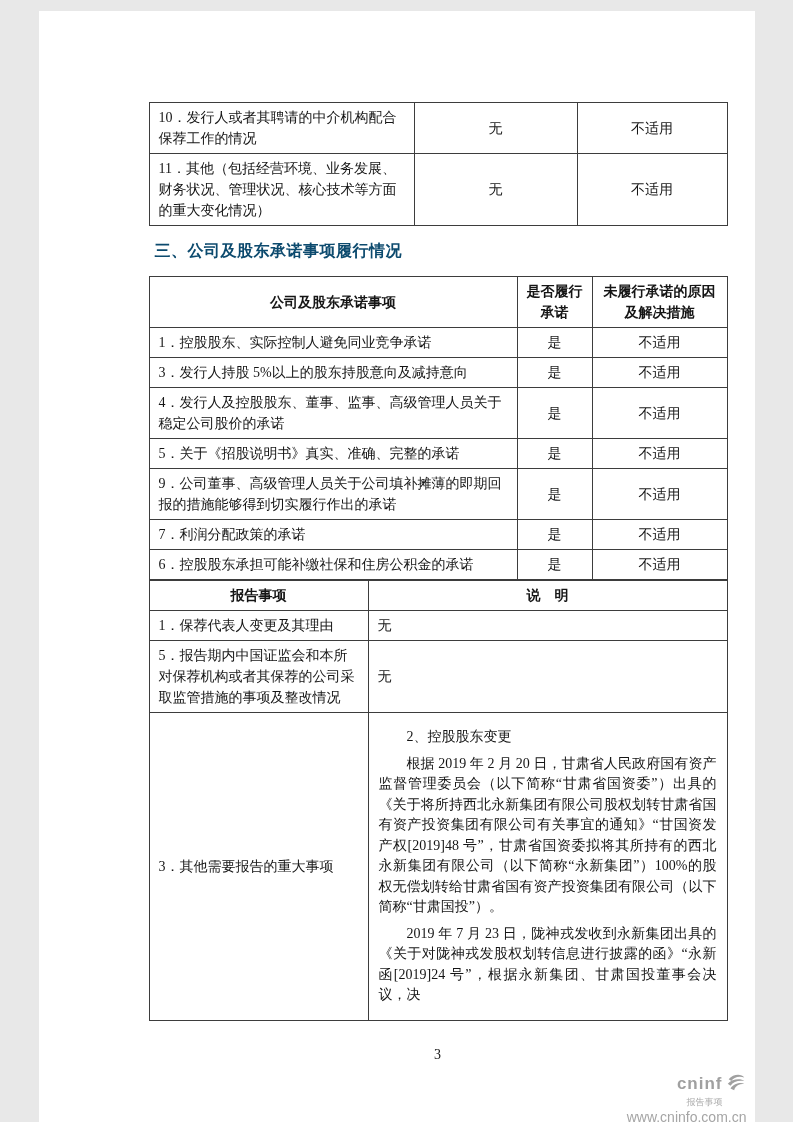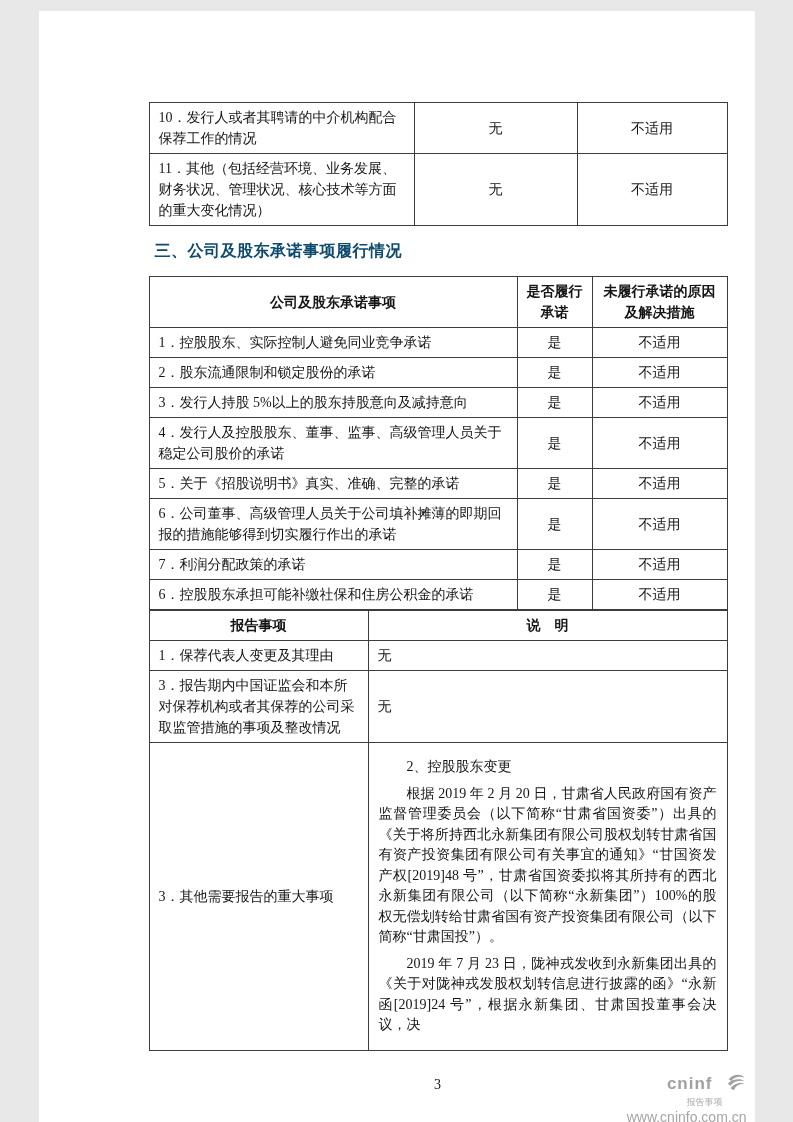--- a/index.html
+++ b/index.html
@@ -61,21 +61,21 @@
     right:8px; bottom:8px;
     text-align:right;
     color:#a7a7a7;
     font-family:"Liberation Sans","DejaVu Sans",sans-serif;
     line-height:1.1;
   }
   .logo-row {
     display:flex;
     align-items:center;
     justify-content:flex-end;
-    gap:12px;
+    gap:2px;
   }
   .logo-word {
     font-size:17px;
     font-weight:bold;
     letter-spacing:1px;
     color:#a0a0a0;
   }
   .logo-cn { font-size:9px; color:#ababab; margin-top:1px; margin-right:24px; }
   .logo-url { font-size:14px; color:#a5a5a5; margin-top:2px; }
 </style>
@@ -120,41 +120,36 @@
           <th class="c">未履行承诺的原因及解决措施</th>
         </tr>
       </thead>
       <tbody>
         <tr>
           <td class="l">1．控股股东、实际控制人避免同业竞争承诺</td>
           <td class="c">是</td>
           <td class="c">不适用</td>
         </tr>
         <tr>
-          <td class="l">2．股东流通限制和锁定股份的承诺</td>
-          <td class="c">是</td>
-          <td class="c">不适用</td>
-        </tr>
-        <tr>
           <td class="l">3．发行人持股 5%以上的股东持股意向及减持意向</td>
           <td class="c">是</td>
           <td class="c">不适用</td>
         </tr>
         <tr>
           <td class="l">4．发行人及控股股东、董事、监事、高级管理人员关于稳定公司股价的承诺</td>
           <td class="c">是</td>
           <td class="c">不适用</td>
         </tr>
         <tr>
           <td class="l">5．关于《招股说明书》真实、准确、完整的承诺</td>
           <td class="c">是</td>
           <td class="c">不适用</td>
         </tr>
         <tr>
-          <td class="l">6．公司董事、高级管理人员关于公司填补摊薄的即期回报的措施能够得到切实履行作出的承诺</td>
+          <td class="l">9．公司董事、高级管理人员关于公司填补摊薄的即期回报的措施能够得到切实履行作出的承诺</td>
           <td class="c">是</td>
           <td class="c">不适用</td>
         </tr>
         <tr>
           <td class="l">7．利润分配政策的承诺</td>
           <td class="c">是</td>
           <td class="c">不适用</td>
         </tr>
         <tr>
           <td class="l">6．控股股东承担可能补缴社保和住房公积金的承诺</td>
@@ -175,21 +170,21 @@
           <th class="c">报告事项</th>
           <th class="c">说　明</th>
         </tr>
       </thead>
       <tbody>
         <tr>
           <td class="l">1．保荐代表人变更及其理由</td>
           <td class="l">无</td>
         </tr>
         <tr>
-          <td class="l">3．报告期内中国证监会和本所对保荐机构或者其保荐的公司采取监管措施的事项及整改情况</td>
+          <td class="l">5．报告期内中国证监会和本所对保荐机构或者其保荐的公司采取监管措施的事项及整改情况</td>
           <td class="l">无</td>
         </tr>
         <tr>
           <td class="l">3．其他需要报告的重大事项</td>
           <td class="longtext">
             <p>2、控股股东变更</p>
             <p>根据 2019 年 2 月 20 日，甘肃省人民政府国有资产监督管理委员会（以下简称“甘肃省国资委”）出具的《关于将所持西北永新集团有限公司股权划转甘肃省国有资产投资集团有限公司有关事宜的通知》“甘国资发产权[2019]48 号”，甘肃省国资委拟将其所持有的西北永新集团有限公司（以下简称“永新集团”）100%的股权无偿划转给甘肃省国有资产投资集团有限公司（以下简称“甘肃国投”）。</p>
             <p>2019 年 7 月 23 日，陇神戎发收到永新集团出具的《关于对陇神戎发股权划转信息进行披露的函》“永新函[2019]24 号”，根据永新集团、甘肃国投董事会决议，决</p>
           </td>
         </tr>

